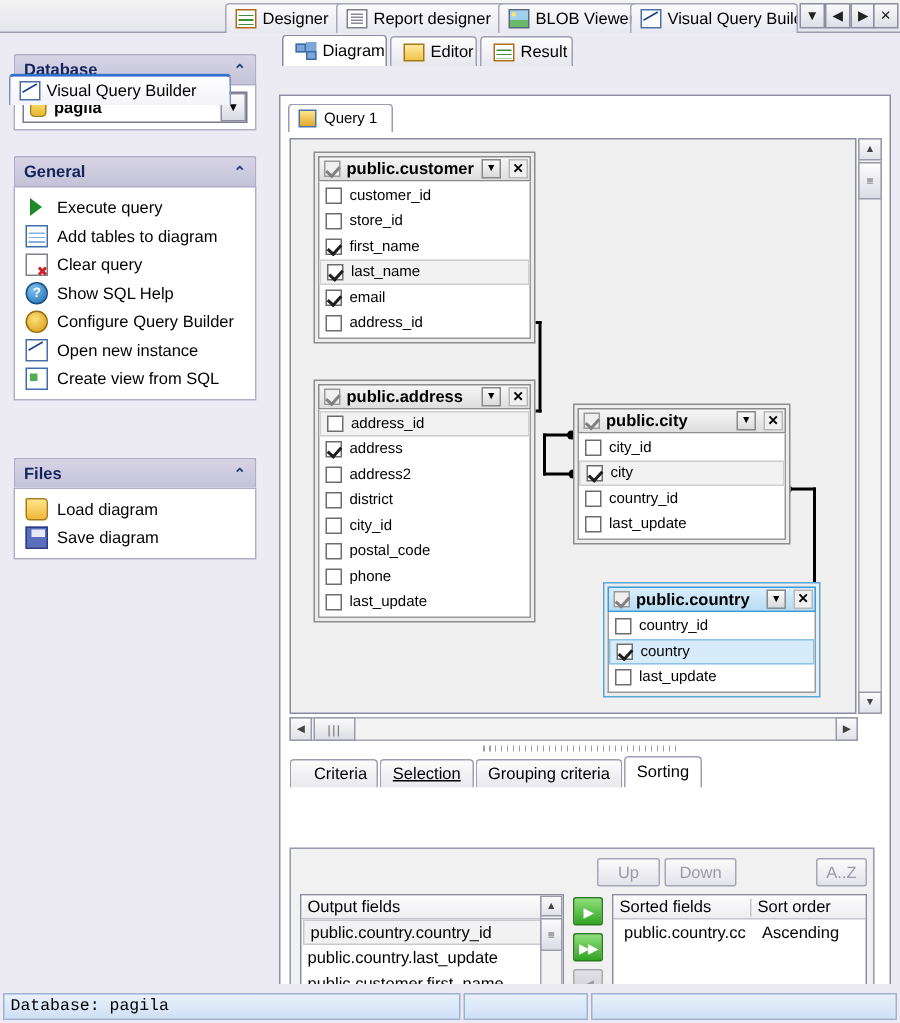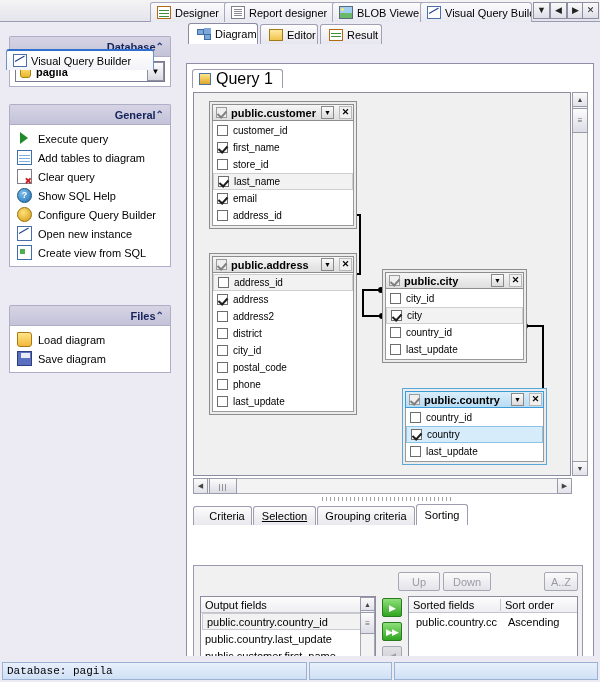--- a/index.html
+++ b/index.html
@@ -59,21 +59,21 @@
   .grp { position: absolute; left: 9px; width: 162px; }
   .grp-hdr {
     height: 20px;
     background: linear-gradient(to bottom,#d6d4e4,#c4c2d8);
     border: 1px solid #b0aec6; border-bottom: none;
     display: flex; align-items: center;
     padding: 0 6px;
     font-weight: bold; font-size: 11px; color: #14235c;
     border-radius: 2px 2px 0 0;
   }
-  .grp-hdr .ttl { flex: 1; text-align: right; }
+  .grp-hdr .ttl { flex: 1; text-align: left; }
   .grp-hdr .chev { font-size: 10px; color: #2a3e7a; }
   .grp-body {
     background: #fff;
     border: 1px solid #b0aec6;
     padding: 4px 0 4px 0;
   }
   .side-item {
     display: flex; align-items: center; gap: 6px;
     height: 19px; padding-left: 7px;
     font-size: 11px;
@@ -120,21 +120,21 @@
 
   #innerbox {
     position: absolute; left: 6px; top: 41px; width: 408px; height: 609px;
     background: #fff; border: 1px solid #8e8ea4;
   }
 
   .qtab {
     position: absolute; left: 5px; top: 5px; height: 19px;
     display: flex; align-items: center; gap: 5px; padding: 0 9px 0 6px;
     background: #fff; border: 1px solid #9b9bae; border-bottom: none;
-    border-radius: 3px 3px 0 0; font-size: 16px;
+    border-radius: 3px 3px 0 0; font-size: 10px;
   }
 
   
   #canvas {
     position: absolute; left: 6px; top: 28px; width: 378px; height: 384px;
     background: #f0f0f0; border: 1px solid #8c8ca0;
     overflow: hidden;
   }
 
   
@@ -473,26 +473,26 @@
           <span class="hbtn flat">
               <span>✕</span>
             </span>
         </div>
         <div class="tbox-body">
           <div class="fld">
             <span class="cb"></span>
             <span>customer_id</span>
           </div>
           <div class="fld">
+            <span class="cb"></span>
+            <span>store_id</span>
+          </div>
+          <div class="fld">
             <span class="cb on"></span>
             <span>first_name</span>
-          </div>
-          <div class="fld">
-            <span class="cb"></span>
-            <span>store_id</span>
           </div>
           <div class="fld sel">
             <span class="cb on"></span>
             <span>last_name</span>
           </div>
           <div class="fld">
             <span class="cb on"></span>
             <span>email</span>
           </div>
           <div class="fld">

